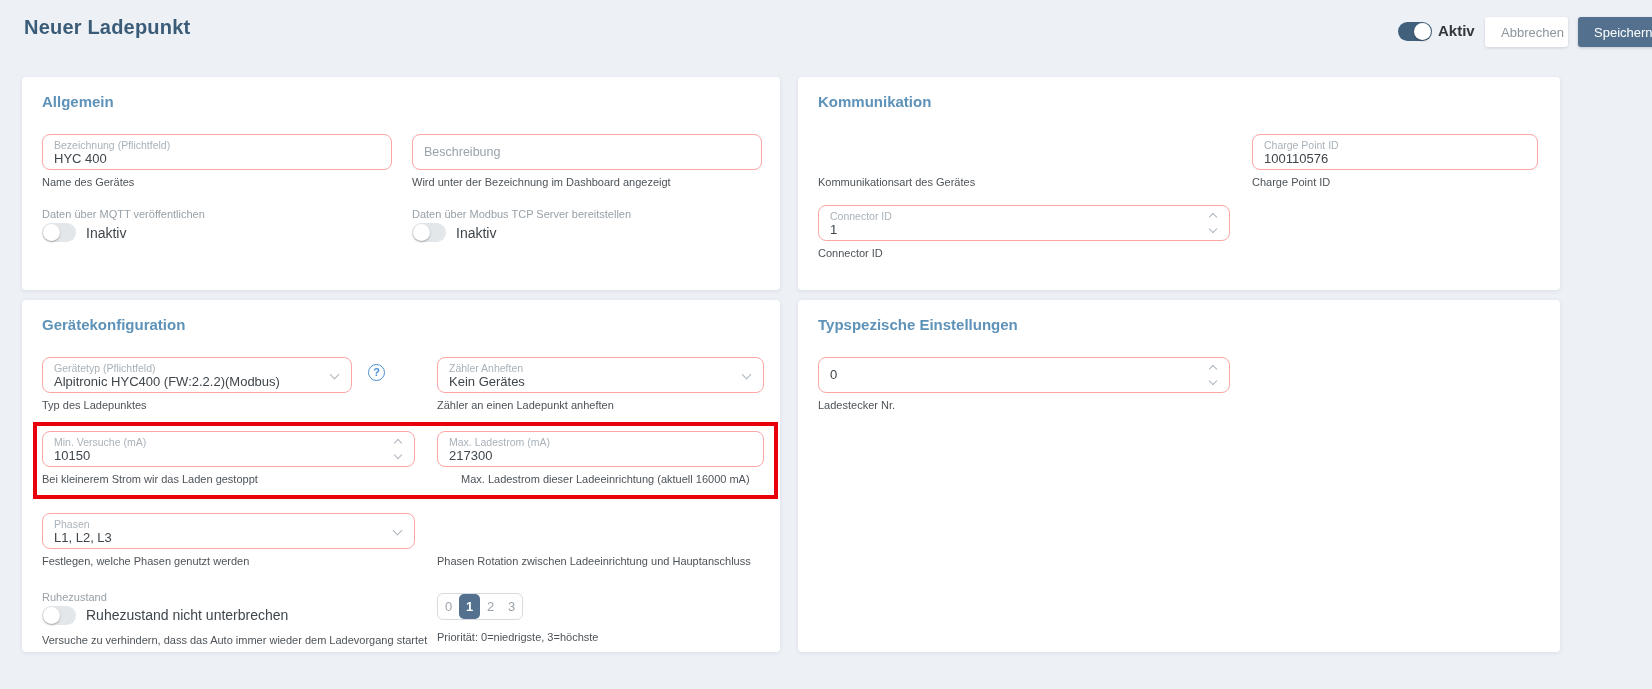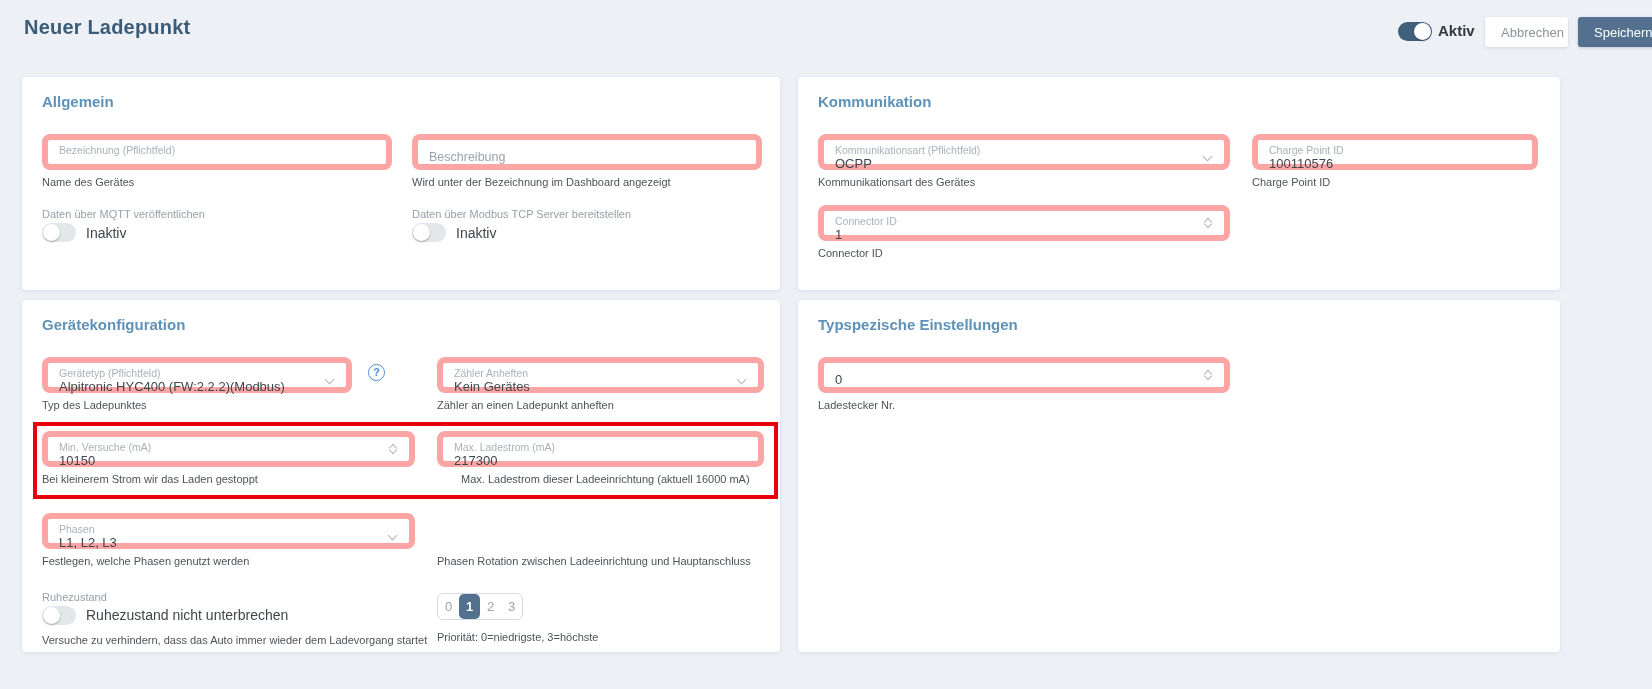--- a/index.html
+++ b/index.html
@@ -44,21 +44,21 @@
   #card-kommunikation  { left:798px; top:77px;  width:762px; height:213px; }
   #card-geraetekonfig  { left:22px;  top:300px; width:758px; height:352px; }
   #card-typspezifisch  { left:798px; top:300px; width:762px; height:352px; }
   .card-title {
     position:absolute; left:20px; top:16px;
     font-size:15px; font-weight:700; color:#5e92b8;
   }
   
   .field {
     position:absolute; height:36px; background:#fff;
-    border:6px solid #fca5a5; border-radius:8px;
+    border:1px solid #fca5a5; border-radius:8px;
     padding:4px 30px 3px 11px; cursor:text;
   }
   .flabel {
     display:block; font-size:10.5px; line-height:12px;
     color:#a9b2ba; white-space:nowrap; overflow:hidden;
   }
   .fvalue {
     display:block; width:100%; border:none; outline:none; background:transparent;
     font-family:inherit; font-size:13px; line-height:16px; color:#3f464c; padding:0;
   }
@@ -137,20 +137,21 @@
   <div class="hdr-toggle-label">Aktiv</div>
 
   <button class="btn btn-cancel">Abbrechen</button>
   <button class="btn btn-save">Speichern</button>
 
   <div class="card" id="card-allgemein">
     <div class="card-title">Allgemein</div>
 
     <div class="field" style="left:20px; top:57px; width:350px;">
       <span class="flabel">Bezeichnung (Pflichtfeld)</span>
+      <input class="fvalue" value="HYC 400" style="">
     </div>
     <div class="helper" style="left:20px; top:99px;">Name des Gerätes</div>
 
     <div class="field centered" style="left:390px; top:57px; width:350px;">
       <input class="fvalue placeholder-only" placeholder="Beschreibung" style="">
     </div>
     <div class="helper" style="left:390px; top:99px;">Wird unter der Bezeichnung im Dashboard angezeigt</div>
 
     <div class="mini-label" style="left:20px; top:131px;">Daten über MQTT veröffentlichen</div>
     <div class="toggle abs" style="left:20px; top:146px;">
@@ -161,25 +162,20 @@
     <div class="mini-label" style="left:390px; top:131px;">Daten über Modbus TCP Server bereitstellen</div>
     <div class="toggle abs" style="left:390px; top:146px;">
       <div class="knob"></div>
     </div>
     <div class="state-text" style="left:434px; top:148px;">Inaktiv</div>
   </div>
 
   <div class="card" id="card-kommunikation">
     <div class="card-title">Kommunikation</div>
 
-    <div class="field" style="left:20px; top:57px; width:412px; cursor:pointer;">
-      <span class="flabel">Kommunikationsart (Pflichtfeld)</span>
-      <span class="fvalue">OCPP</span>
-      <span class="chev-down"></span>
-    </div>
     <div class="helper" style="left:20px; top:99px;">Kommunikationsart des Gerätes</div>
 
     <div class="field" style="left:454px; top:57px; width:286px;">
       <span class="flabel">Charge Point ID</span>
       <input class="fvalue" value="100110576" style="">
     </div>
     <div class="helper" style="left:454px; top:99px;">Charge Point ID</div>
 
     <div class="field" style="left:20px; top:128px; width:412px;">
       <span class="flabel">Connector ID</span>

